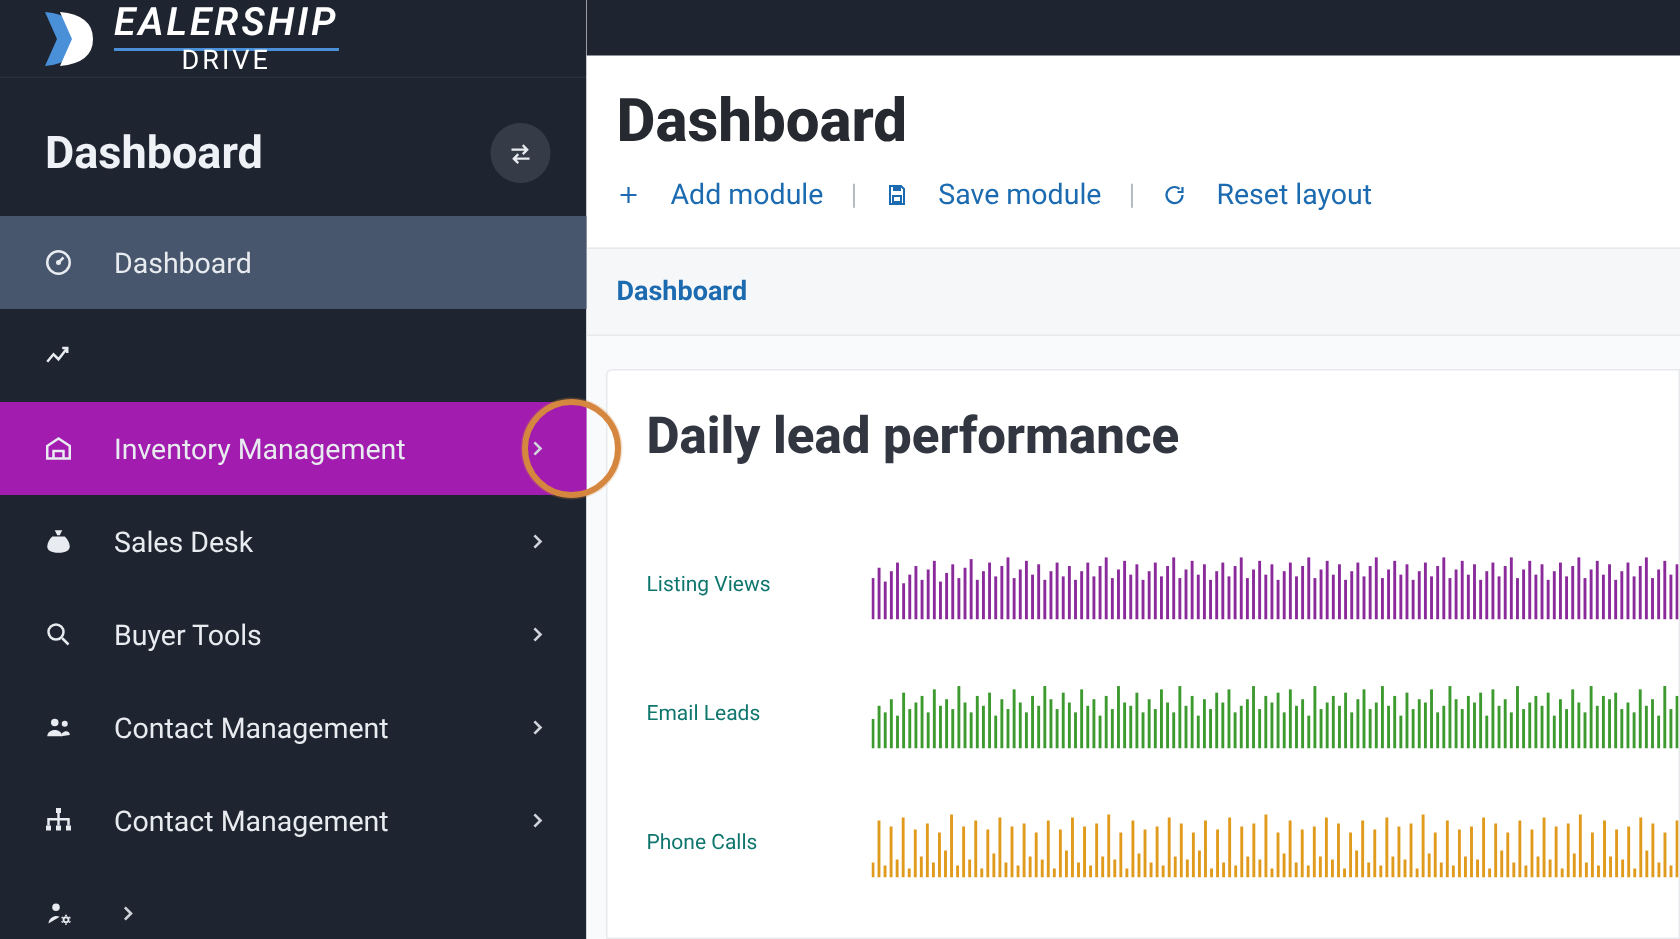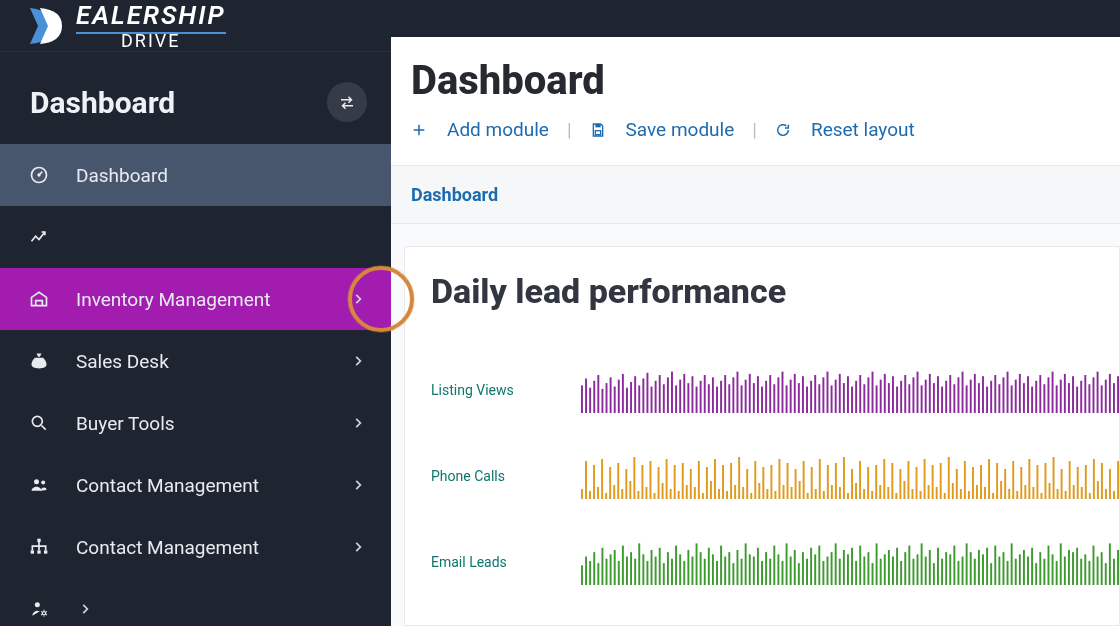--- a/index.html
+++ b/index.html
@@ -507,20 +507,157 @@
             <rect x="519.6641221374047" y="13.800000000000004" width="2" height="32.199999999999996" fill="#8a2a9b"></rect>
             <rect x="523.9236641221374" y="8.050000000000004" width="2" height="37.949999999999996" fill="#8a2a9b"></rect>
             <rect x="528.1832061068702" y="17.25" width="2" height="28.75" fill="#8a2a9b"></rect>
             <rect x="532.4427480916031" y="10.350000000000001" width="2" height="35.65" fill="#8a2a9b"></rect>
             <rect x="536.7022900763359" y="4.600000000000001" width="2" height="41.4" fill="#8a2a9b"></rect>
             <rect x="540.9618320610688" y="18.400000000000002" width="2" height="27.599999999999998" fill="#8a2a9b"></rect>
             <rect x="545.2213740458016" y="12.649999999999999" width="2" height="33.35" fill="#8a2a9b"></rect>
             <rect x="549.4809160305343" y="6.899999999999999" width="2" height="39.1" fill="#8a2a9b"></rect>
             <rect x="553.7404580152672" y="16.099999999999998" width="2" height="29.900000000000002" fill="#8a2a9b"></rect>
             <rect x="558" y="9.199999999999996" width="2" height="36.800000000000004" fill="#8a2a9b"></rect>
+          </svg>
+      </div>
+      <div class="spark-row">
+        <div class="spark-label">Email Leads</div>
+        <svg class="spark" viewBox="0 0 560 46" preserveAspectRatio="none">
+            <rect x="0" y="26.28571428571429" width="2" height="19.71428571428571" fill="#3d9a2f"></rect>
+            <rect x="4.259541984732825" y="17.523809523809522" width="2" height="28.476190476190478" fill="#3d9a2f"></rect>
+            <rect x="8.51908396946565" y="21.904761904761905" width="2" height="24.095238095238095" fill="#3d9a2f"></rect>
+            <rect x="12.778625954198475" y="13.142857142857139" width="2" height="32.85714285714286" fill="#3d9a2f"></rect>
+            <rect x="17.0381679389313" y="24.095238095238095" width="2" height="21.904761904761905" fill="#3d9a2f"></rect>
+            <rect x="21.297709923664122" y="8.76190476190476" width="2" height="37.23809523809524" fill="#3d9a2f"></rect>
+            <rect x="25.55725190839695" y="19.714285714285715" width="2" height="26.285714285714285" fill="#3d9a2f"></rect>
+            <rect x="29.816793893129773" y="15.333333333333336" width="2" height="30.666666666666664" fill="#3d9a2f"></rect>
+            <rect x="34.0763358778626" y="10.952380952380956" width="2" height="35.047619047619044" fill="#3d9a2f"></rect>
+            <rect x="38.335877862595424" y="21.904761904761905" width="2" height="24.095238095238095" fill="#3d9a2f"></rect>
+            <rect x="42.595419847328245" y="6.5714285714285765" width="2" height="39.42857142857142" fill="#3d9a2f"></rect>
+            <rect x="46.85496183206107" y="17.523809523809522" width="2" height="28.476190476190478" fill="#3d9a2f"></rect>
+            <rect x="51.1145038167939" y="13.142857142857139" width="2" height="32.85714285714286" fill="#3d9a2f"></rect>
+            <rect x="55.37404580152672" y="19.714285714285715" width="2" height="26.285714285714285" fill="#3d9a2f"></rect>
+            <rect x="59.63358778625955" y="4.38095238095238" width="2" height="41.61904761904762" fill="#3d9a2f"></rect>
+            <rect x="63.89312977099237" y="15.333333333333336" width="2" height="30.666666666666664" fill="#3d9a2f"></rect>
+            <rect x="68.1526717557252" y="21.904761904761905" width="2" height="24.095238095238095" fill="#3d9a2f"></rect>
+            <rect x="72.41221374045801" y="10.952380952380956" width="2" height="35.047619047619044" fill="#3d9a2f"></rect>
+            <rect x="76.67175572519085" y="17.523809523809522" width="2" height="28.476190476190478" fill="#3d9a2f"></rect>
+            <rect x="80.93129770992367" y="8.76190476190476" width="2" height="37.23809523809524" fill="#3d9a2f"></rect>
+            <rect x="85.19083969465649" y="24.095238095238095" width="2" height="21.904761904761905" fill="#3d9a2f"></rect>
+            <rect x="89.45038167938932" y="13.142857142857139" width="2" height="32.85714285714286" fill="#3d9a2f"></rect>
+            <rect x="93.70992366412214" y="19.714285714285715" width="2" height="26.285714285714285" fill="#3d9a2f"></rect>
+            <rect x="97.96946564885496" y="6.5714285714285765" width="2" height="39.42857142857142" fill="#3d9a2f"></rect>
+            <rect x="102.2290076335878" y="15.333333333333336" width="2" height="30.666666666666664" fill="#3d9a2f"></rect>
+            <rect x="106.48854961832062" y="21.904761904761905" width="2" height="24.095238095238095" fill="#3d9a2f"></rect>
+            <rect x="110.74809160305344" y="10.952380952380956" width="2" height="35.047619047619044" fill="#3d9a2f"></rect>
+            <rect x="115.00763358778626" y="17.523809523809522" width="2" height="28.476190476190478" fill="#3d9a2f"></rect>
+            <rect x="119.2671755725191" y="4.38095238095238" width="2" height="41.61904761904762" fill="#3d9a2f"></rect>
+            <rect x="123.52671755725191" y="13.142857142857139" width="2" height="32.85714285714286" fill="#3d9a2f"></rect>
+            <rect x="127.78625954198473" y="19.714285714285715" width="2" height="26.285714285714285" fill="#3d9a2f"></rect>
+            <rect x="132.04580152671755" y="8.76190476190476" width="2" height="37.23809523809524" fill="#3d9a2f"></rect>
+            <rect x="136.3053435114504" y="15.333333333333336" width="2" height="30.666666666666664" fill="#3d9a2f"></rect>
+            <rect x="140.56488549618322" y="21.904761904761905" width="2" height="24.095238095238095" fill="#3d9a2f"></rect>
+            <rect x="144.82442748091603" y="6.5714285714285765" width="2" height="39.42857142857142" fill="#3d9a2f"></rect>
+            <rect x="149.08396946564886" y="17.523809523809522" width="2" height="28.476190476190478" fill="#3d9a2f"></rect>
+            <rect x="153.3435114503817" y="13.142857142857139" width="2" height="32.85714285714286" fill="#3d9a2f"></rect>
+            <rect x="157.6030534351145" y="24.095238095238095" width="2" height="21.904761904761905" fill="#3d9a2f"></rect>
+            <rect x="161.86259541984734" y="10.952380952380956" width="2" height="35.047619047619044" fill="#3d9a2f"></rect>
+            <rect x="166.12213740458017" y="19.714285714285715" width="2" height="26.285714285714285" fill="#3d9a2f"></rect>
+            <rect x="170.38167938931298" y="4.38095238095238" width="2" height="41.61904761904762" fill="#3d9a2f"></rect>
+            <rect x="174.6412213740458" y="15.333333333333336" width="2" height="30.666666666666664" fill="#3d9a2f"></rect>
+            <rect x="178.90076335877865" y="17.523809523809522" width="2" height="28.476190476190478" fill="#3d9a2f"></rect>
+            <rect x="183.16030534351145" y="8.76190476190476" width="2" height="37.23809523809524" fill="#3d9a2f"></rect>
+            <rect x="187.4198473282443" y="21.904761904761905" width="2" height="24.095238095238095" fill="#3d9a2f"></rect>
+            <rect x="191.67938931297712" y="13.142857142857139" width="2" height="32.85714285714286" fill="#3d9a2f"></rect>
+            <rect x="195.93893129770993" y="19.714285714285715" width="2" height="26.285714285714285" fill="#3d9a2f"></rect>
+            <rect x="200.19847328244276" y="6.5714285714285765" width="2" height="39.42857142857142" fill="#3d9a2f"></rect>
+            <rect x="204.4580152671756" y="15.333333333333336" width="2" height="30.666666666666664" fill="#3d9a2f"></rect>
+            <rect x="208.7175572519084" y="21.904761904761905" width="2" height="24.095238095238095" fill="#3d9a2f"></rect>
+            <rect x="212.97709923664124" y="4.38095238095238" width="2" height="41.61904761904762" fill="#3d9a2f"></rect>
+            <rect x="217.23664122137404" y="17.523809523809522" width="2" height="28.476190476190478" fill="#3d9a2f"></rect>
+            <rect x="221.49618320610688" y="10.952380952380956" width="2" height="35.047619047619044" fill="#3d9a2f"></rect>
+            <rect x="225.7557251908397" y="24.095238095238095" width="2" height="21.904761904761905" fill="#3d9a2f"></rect>
+            <rect x="230.01526717557252" y="13.142857142857139" width="2" height="32.85714285714286" fill="#3d9a2f"></rect>
+            <rect x="234.27480916030535" y="19.714285714285715" width="2" height="26.285714285714285" fill="#3d9a2f"></rect>
+            <rect x="238.5343511450382" y="8.76190476190476" width="2" height="37.23809523809524" fill="#3d9a2f"></rect>
+            <rect x="242.793893129771" y="15.333333333333336" width="2" height="30.666666666666664" fill="#3d9a2f"></rect>
+            <rect x="247.05343511450383" y="6.5714285714285765" width="2" height="39.42857142857142" fill="#3d9a2f"></rect>
+            <rect x="251.31297709923666" y="21.904761904761905" width="2" height="24.095238095238095" fill="#3d9a2f"></rect>
+            <rect x="255.57251908396947" y="17.523809523809522" width="2" height="28.476190476190478" fill="#3d9a2f"></rect>
+            <rect x="259.83206106870233" y="13.142857142857139" width="2" height="32.85714285714286" fill="#3d9a2f"></rect>
+            <rect x="264.0916030534351" y="4.38095238095238" width="2" height="41.61904761904762" fill="#3d9a2f"></rect>
+            <rect x="268.35114503816794" y="19.714285714285715" width="2" height="26.285714285714285" fill="#3d9a2f"></rect>
+            <rect x="272.6106870229008" y="10.952380952380956" width="2" height="35.047619047619044" fill="#3d9a2f"></rect>
+            <rect x="276.8702290076336" y="15.333333333333336" width="2" height="30.666666666666664" fill="#3d9a2f"></rect>
+            <rect x="281.12977099236645" y="8.76190476190476" width="2" height="37.23809523809524" fill="#3d9a2f"></rect>
+            <rect x="285.3893129770992" y="21.904761904761905" width="2" height="24.095238095238095" fill="#3d9a2f"></rect>
+            <rect x="289.64885496183206" y="6.5714285714285765" width="2" height="39.42857142857142" fill="#3d9a2f"></rect>
+            <rect x="293.9083969465649" y="17.523809523809522" width="2" height="28.476190476190478" fill="#3d9a2f"></rect>
+            <rect x="298.1679389312977" y="13.142857142857139" width="2" height="32.85714285714286" fill="#3d9a2f"></rect>
+            <rect x="302.42748091603056" y="24.095238095238095" width="2" height="21.904761904761905" fill="#3d9a2f"></rect>
+            <rect x="306.6870229007634" y="4.38095238095238" width="2" height="41.61904761904762" fill="#3d9a2f"></rect>
+            <rect x="310.9465648854962" y="19.714285714285715" width="2" height="26.285714285714285" fill="#3d9a2f"></rect>
+            <rect x="315.206106870229" y="15.333333333333336" width="2" height="30.666666666666664" fill="#3d9a2f"></rect>
+            <rect x="319.46564885496184" y="10.952380952380956" width="2" height="35.047619047619044" fill="#3d9a2f"></rect>
+            <rect x="323.7251908396947" y="17.523809523809522" width="2" height="28.476190476190478" fill="#3d9a2f"></rect>
+            <rect x="327.9847328244275" y="8.76190476190476" width="2" height="37.23809523809524" fill="#3d9a2f"></rect>
+            <rect x="332.24427480916034" y="21.904761904761905" width="2" height="24.095238095238095" fill="#3d9a2f"></rect>
+            <rect x="336.5038167938931" y="13.142857142857139" width="2" height="32.85714285714286" fill="#3d9a2f"></rect>
+            <rect x="340.76335877862596" y="6.5714285714285765" width="2" height="39.42857142857142" fill="#3d9a2f"></rect>
+            <rect x="345.0229007633588" y="19.714285714285715" width="2" height="26.285714285714285" fill="#3d9a2f"></rect>
+            <rect x="349.2824427480916" y="15.333333333333336" width="2" height="30.666666666666664" fill="#3d9a2f"></rect>
+            <rect x="353.54198473282446" y="4.38095238095238" width="2" height="41.61904761904762" fill="#3d9a2f"></rect>
+            <rect x="357.8015267175573" y="17.523809523809522" width="2" height="28.476190476190478" fill="#3d9a2f"></rect>
+            <rect x="362.0610687022901" y="10.952380952380956" width="2" height="35.047619047619044" fill="#3d9a2f"></rect>
+            <rect x="366.3206106870229" y="24.095238095238095" width="2" height="21.904761904761905" fill="#3d9a2f"></rect>
+            <rect x="370.58015267175574" y="8.76190476190476" width="2" height="37.23809523809524" fill="#3d9a2f"></rect>
+            <rect x="374.8396946564886" y="19.714285714285715" width="2" height="26.285714285714285" fill="#3d9a2f"></rect>
+            <rect x="379.0992366412214" y="13.142857142857139" width="2" height="32.85714285714286" fill="#3d9a2f"></rect>
+            <rect x="383.35877862595424" y="15.333333333333336" width="2" height="30.666666666666664" fill="#3d9a2f"></rect>
+            <rect x="387.618320610687" y="6.5714285714285765" width="2" height="39.42857142857142" fill="#3d9a2f"></rect>
+            <rect x="391.87786259541986" y="21.904761904761905" width="2" height="24.095238095238095" fill="#3d9a2f"></rect>
+            <rect x="396.1374045801527" y="17.523809523809522" width="2" height="28.476190476190478" fill="#3d9a2f"></rect>
+            <rect x="400.3969465648855" y="4.38095238095238" width="2" height="41.61904761904762" fill="#3d9a2f"></rect>
+            <rect x="404.65648854961836" y="13.142857142857139" width="2" height="32.85714285714286" fill="#3d9a2f"></rect>
+            <rect x="408.9160305343512" y="19.714285714285715" width="2" height="26.285714285714285" fill="#3d9a2f"></rect>
+            <rect x="413.17557251908397" y="10.952380952380956" width="2" height="35.047619047619044" fill="#3d9a2f"></rect>
+            <rect x="417.4351145038168" y="15.333333333333336" width="2" height="30.666666666666664" fill="#3d9a2f"></rect>
+            <rect x="421.69465648854964" y="8.76190476190476" width="2" height="37.23809523809524" fill="#3d9a2f"></rect>
+            <rect x="425.9541984732825" y="24.095238095238095" width="2" height="21.904761904761905" fill="#3d9a2f"></rect>
+            <rect x="430.2137404580153" y="6.5714285714285765" width="2" height="39.42857142857142" fill="#3d9a2f"></rect>
+            <rect x="434.4732824427481" y="17.523809523809522" width="2" height="28.476190476190478" fill="#3d9a2f"></rect>
+            <rect x="438.7328244274809" y="13.142857142857139" width="2" height="32.85714285714286" fill="#3d9a2f"></rect>
+            <rect x="442.99236641221376" y="21.904761904761905" width="2" height="24.095238095238095" fill="#3d9a2f"></rect>
+            <rect x="447.2519083969466" y="4.38095238095238" width="2" height="41.61904761904762" fill="#3d9a2f"></rect>
+            <rect x="451.5114503816794" y="19.714285714285715" width="2" height="26.285714285714285" fill="#3d9a2f"></rect>
+            <rect x="455.77099236641226" y="15.333333333333336" width="2" height="30.666666666666664" fill="#3d9a2f"></rect>
+            <rect x="460.03053435114504" y="10.952380952380956" width="2" height="35.047619047619044" fill="#3d9a2f"></rect>
+            <rect x="464.29007633587787" y="17.523809523809522" width="2" height="28.476190476190478" fill="#3d9a2f"></rect>
+            <rect x="468.5496183206107" y="8.76190476190476" width="2" height="37.23809523809524" fill="#3d9a2f"></rect>
+            <rect x="472.80916030534354" y="24.095238095238095" width="2" height="21.904761904761905" fill="#3d9a2f"></rect>
+            <rect x="477.0687022900764" y="13.142857142857139" width="2" height="32.85714285714286" fill="#3d9a2f"></rect>
+            <rect x="481.3282442748092" y="19.714285714285715" width="2" height="26.285714285714285" fill="#3d9a2f"></rect>
+            <rect x="485.587786259542" y="6.5714285714285765" width="2" height="39.42857142857142" fill="#3d9a2f"></rect>
+            <rect x="489.8473282442748" y="15.333333333333336" width="2" height="30.666666666666664" fill="#3d9a2f"></rect>
+            <rect x="494.10687022900765" y="21.904761904761905" width="2" height="24.095238095238095" fill="#3d9a2f"></rect>
+            <rect x="498.3664122137405" y="4.38095238095238" width="2" height="41.61904761904762" fill="#3d9a2f"></rect>
+            <rect x="502.6259541984733" y="17.523809523809522" width="2" height="28.476190476190478" fill="#3d9a2f"></rect>
+            <rect x="506.88549618320616" y="10.952380952380956" width="2" height="35.047619047619044" fill="#3d9a2f"></rect>
+            <rect x="511.14503816793894" y="13.142857142857139" width="2" height="32.85714285714286" fill="#3d9a2f"></rect>
+            <rect x="515.4045801526718" y="8.76190476190476" width="2" height="37.23809523809524" fill="#3d9a2f"></rect>
+            <rect x="519.6641221374047" y="19.714285714285715" width="2" height="26.285714285714285" fill="#3d9a2f"></rect>
+            <rect x="523.9236641221374" y="15.333333333333336" width="2" height="30.666666666666664" fill="#3d9a2f"></rect>
+            <rect x="528.1832061068702" y="21.904761904761905" width="2" height="24.095238095238095" fill="#3d9a2f"></rect>
+            <rect x="532.4427480916031" y="6.5714285714285765" width="2" height="39.42857142857142" fill="#3d9a2f"></rect>
+            <rect x="536.7022900763359" y="17.523809523809522" width="2" height="28.476190476190478" fill="#3d9a2f"></rect>
+            <rect x="540.9618320610688" y="13.142857142857139" width="2" height="32.85714285714286" fill="#3d9a2f"></rect>
+            <rect x="545.2213740458016" y="24.095238095238095" width="2" height="21.904761904761905" fill="#3d9a2f"></rect>
+            <rect x="549.4809160305343" y="4.38095238095238" width="2" height="41.61904761904762" fill="#3d9a2f"></rect>
+            <rect x="553.7404580152672" y="19.714285714285715" width="2" height="26.285714285714285" fill="#3d9a2f"></rect>
+            <rect x="558" y="10.952380952380956" width="2" height="35.047619047619044" fill="#3d9a2f"></rect>
           </svg>
       </div>
       <div class="spark-row">
         <div class="spark-label">Phone Calls</div>
         <svg class="spark" viewBox="0 0 560 46" preserveAspectRatio="none">
             <rect x="0" y="36" width="2" height="10" fill="#e09a1c"></rect>
             <rect x="4.195488721804511" y="8" width="2" height="38" fill="#e09a1c"></rect>
             <rect x="8.390977443609023" y="38" width="2" height="8" fill="#e09a1c"></rect>
             <rect x="12.586466165413533" y="12" width="2" height="34" fill="#e09a1c"></rect>
             <rect x="16.781954887218046" y="34" width="2" height="12" fill="#e09a1c"></rect>
@@ -648,152 +785,15 @@
             <rect x="528.6315789473684" y="40" width="2" height="6" fill="#e09a1c"></rect>
             <rect x="532.827067669173" y="6" width="2" height="40" fill="#e09a1c"></rect>
             <rect x="537.0225563909775" y="28" width="2" height="18" fill="#e09a1c"></rect>
             <rect x="541.218045112782" y="10" width="2" height="36" fill="#e09a1c"></rect>
             <rect x="545.4135338345865" y="36" width="2" height="10" fill="#e09a1c"></rect>
             <rect x="549.609022556391" y="16" width="2" height="30" fill="#e09a1c"></rect>
             <rect x="553.8045112781955" y="38" width="2" height="8" fill="#e09a1c"></rect>
             <rect x="558" y="8" width="2" height="38" fill="#e09a1c"></rect>
           </svg>
       </div>
-      <div class="spark-row">
-        <div class="spark-label">Email Leads</div>
-        <svg class="spark" viewBox="0 0 560 46" preserveAspectRatio="none">
-            <rect x="0" y="26.28571428571429" width="2" height="19.71428571428571" fill="#3d9a2f"></rect>
-            <rect x="4.259541984732825" y="17.523809523809522" width="2" height="28.476190476190478" fill="#3d9a2f"></rect>
-            <rect x="8.51908396946565" y="21.904761904761905" width="2" height="24.095238095238095" fill="#3d9a2f"></rect>
-            <rect x="12.778625954198475" y="13.142857142857139" width="2" height="32.85714285714286" fill="#3d9a2f"></rect>
-            <rect x="17.0381679389313" y="24.095238095238095" width="2" height="21.904761904761905" fill="#3d9a2f"></rect>
-            <rect x="21.297709923664122" y="8.76190476190476" width="2" height="37.23809523809524" fill="#3d9a2f"></rect>
-            <rect x="25.55725190839695" y="19.714285714285715" width="2" height="26.285714285714285" fill="#3d9a2f"></rect>
-            <rect x="29.816793893129773" y="15.333333333333336" width="2" height="30.666666666666664" fill="#3d9a2f"></rect>
-            <rect x="34.0763358778626" y="10.952380952380956" width="2" height="35.047619047619044" fill="#3d9a2f"></rect>
-            <rect x="38.335877862595424" y="21.904761904761905" width="2" height="24.095238095238095" fill="#3d9a2f"></rect>
-            <rect x="42.595419847328245" y="6.5714285714285765" width="2" height="39.42857142857142" fill="#3d9a2f"></rect>
-            <rect x="46.85496183206107" y="17.523809523809522" width="2" height="28.476190476190478" fill="#3d9a2f"></rect>
-            <rect x="51.1145038167939" y="13.142857142857139" width="2" height="32.85714285714286" fill="#3d9a2f"></rect>
-            <rect x="55.37404580152672" y="19.714285714285715" width="2" height="26.285714285714285" fill="#3d9a2f"></rect>
-            <rect x="59.63358778625955" y="4.38095238095238" width="2" height="41.61904761904762" fill="#3d9a2f"></rect>
-            <rect x="63.89312977099237" y="15.333333333333336" width="2" height="30.666666666666664" fill="#3d9a2f"></rect>
-            <rect x="68.1526717557252" y="21.904761904761905" width="2" height="24.095238095238095" fill="#3d9a2f"></rect>
-            <rect x="72.41221374045801" y="10.952380952380956" width="2" height="35.047619047619044" fill="#3d9a2f"></rect>
-            <rect x="76.67175572519085" y="17.523809523809522" width="2" height="28.476190476190478" fill="#3d9a2f"></rect>
-            <rect x="80.93129770992367" y="8.76190476190476" width="2" height="37.23809523809524" fill="#3d9a2f"></rect>
-            <rect x="85.19083969465649" y="24.095238095238095" width="2" height="21.904761904761905" fill="#3d9a2f"></rect>
-            <rect x="89.45038167938932" y="13.142857142857139" width="2" height="32.85714285714286" fill="#3d9a2f"></rect>
-            <rect x="93.70992366412214" y="19.714285714285715" width="2" height="26.285714285714285" fill="#3d9a2f"></rect>
-            <rect x="97.96946564885496" y="6.5714285714285765" width="2" height="39.42857142857142" fill="#3d9a2f"></rect>
-            <rect x="102.2290076335878" y="15.333333333333336" width="2" height="30.666666666666664" fill="#3d9a2f"></rect>
-            <rect x="106.48854961832062" y="21.904761904761905" width="2" height="24.095238095238095" fill="#3d9a2f"></rect>
-            <rect x="110.74809160305344" y="10.952380952380956" width="2" height="35.047619047619044" fill="#3d9a2f"></rect>
-            <rect x="115.00763358778626" y="17.523809523809522" width="2" height="28.476190476190478" fill="#3d9a2f"></rect>
-            <rect x="119.2671755725191" y="4.38095238095238" width="2" height="41.61904761904762" fill="#3d9a2f"></rect>
-            <rect x="123.52671755725191" y="13.142857142857139" width="2" height="32.85714285714286" fill="#3d9a2f"></rect>
-            <rect x="127.78625954198473" y="19.714285714285715" width="2" height="26.285714285714285" fill="#3d9a2f"></rect>
-            <rect x="132.04580152671755" y="8.76190476190476" width="2" height="37.23809523809524" fill="#3d9a2f"></rect>
-            <rect x="136.3053435114504" y="15.333333333333336" width="2" height="30.666666666666664" fill="#3d9a2f"></rect>
-            <rect x="140.56488549618322" y="21.904761904761905" width="2" height="24.095238095238095" fill="#3d9a2f"></rect>
-            <rect x="144.82442748091603" y="6.5714285714285765" width="2" height="39.42857142857142" fill="#3d9a2f"></rect>
-            <rect x="149.08396946564886" y="17.523809523809522" width="2" height="28.476190476190478" fill="#3d9a2f"></rect>
-            <rect x="153.3435114503817" y="13.142857142857139" width="2" height="32.85714285714286" fill="#3d9a2f"></rect>
-            <rect x="157.6030534351145" y="24.095238095238095" width="2" height="21.904761904761905" fill="#3d9a2f"></rect>
-            <rect x="161.86259541984734" y="10.952380952380956" width="2" height="35.047619047619044" fill="#3d9a2f"></rect>
-            <rect x="166.12213740458017" y="19.714285714285715" width="2" height="26.285714285714285" fill="#3d9a2f"></rect>
-            <rect x="170.38167938931298" y="4.38095238095238" width="2" height="41.61904761904762" fill="#3d9a2f"></rect>
-            <rect x="174.6412213740458" y="15.333333333333336" width="2" height="30.666666666666664" fill="#3d9a2f"></rect>
-            <rect x="178.90076335877865" y="17.523809523809522" width="2" height="28.476190476190478" fill="#3d9a2f"></rect>
-            <rect x="183.16030534351145" y="8.76190476190476" width="2" height="37.23809523809524" fill="#3d9a2f"></rect>
-            <rect x="187.4198473282443" y="21.904761904761905" width="2" height="24.095238095238095" fill="#3d9a2f"></rect>
-            <rect x="191.67938931297712" y="13.142857142857139" width="2" height="32.85714285714286" fill="#3d9a2f"></rect>
-            <rect x="195.93893129770993" y="19.714285714285715" width="2" height="26.285714285714285" fill="#3d9a2f"></rect>
-            <rect x="200.19847328244276" y="6.5714285714285765" width="2" height="39.42857142857142" fill="#3d9a2f"></rect>
-            <rect x="204.4580152671756" y="15.333333333333336" width="2" height="30.666666666666664" fill="#3d9a2f"></rect>
-            <rect x="208.7175572519084" y="21.904761904761905" width="2" height="24.095238095238095" fill="#3d9a2f"></rect>
-            <rect x="212.97709923664124" y="4.38095238095238" width="2" height="41.61904761904762" fill="#3d9a2f"></rect>
-            <rect x="217.23664122137404" y="17.523809523809522" width="2" height="28.476190476190478" fill="#3d9a2f"></rect>
-            <rect x="221.49618320610688" y="10.952380952380956" width="2" height="35.047619047619044" fill="#3d9a2f"></rect>
-            <rect x="225.7557251908397" y="24.095238095238095" width="2" height="21.904761904761905" fill="#3d9a2f"></rect>
-            <rect x="230.01526717557252" y="13.142857142857139" width="2" height="32.85714285714286" fill="#3d9a2f"></rect>
-            <rect x="234.27480916030535" y="19.714285714285715" width="2" height="26.285714285714285" fill="#3d9a2f"></rect>
-            <rect x="238.5343511450382" y="8.76190476190476" width="2" height="37.23809523809524" fill="#3d9a2f"></rect>
-            <rect x="242.793893129771" y="15.333333333333336" width="2" height="30.666666666666664" fill="#3d9a2f"></rect>
-            <rect x="247.05343511450383" y="6.5714285714285765" width="2" height="39.42857142857142" fill="#3d9a2f"></rect>
-            <rect x="251.31297709923666" y="21.904761904761905" width="2" height="24.095238095238095" fill="#3d9a2f"></rect>
-            <rect x="255.57251908396947" y="17.523809523809522" width="2" height="28.476190476190478" fill="#3d9a2f"></rect>
-            <rect x="259.83206106870233" y="13.142857142857139" width="2" height="32.85714285714286" fill="#3d9a2f"></rect>
-            <rect x="264.0916030534351" y="4.38095238095238" width="2" height="41.61904761904762" fill="#3d9a2f"></rect>
-            <rect x="268.35114503816794" y="19.714285714285715" width="2" height="26.285714285714285" fill="#3d9a2f"></rect>
-            <rect x="272.6106870229008" y="10.952380952380956" width="2" height="35.047619047619044" fill="#3d9a2f"></rect>
-            <rect x="276.8702290076336" y="15.333333333333336" width="2" height="30.666666666666664" fill="#3d9a2f"></rect>
-            <rect x="281.12977099236645" y="8.76190476190476" width="2" height="37.23809523809524" fill="#3d9a2f"></rect>
-            <rect x="285.3893129770992" y="21.904761904761905" width="2" height="24.095238095238095" fill="#3d9a2f"></rect>
-            <rect x="289.64885496183206" y="6.5714285714285765" width="2" height="39.42857142857142" fill="#3d9a2f"></rect>
-            <rect x="293.9083969465649" y="17.523809523809522" width="2" height="28.476190476190478" fill="#3d9a2f"></rect>
-            <rect x="298.1679389312977" y="13.142857142857139" width="2" height="32.85714285714286" fill="#3d9a2f"></rect>
-            <rect x="302.42748091603056" y="24.095238095238095" width="2" height="21.904761904761905" fill="#3d9a2f"></rect>
-            <rect x="306.6870229007634" y="4.38095238095238" width="2" height="41.61904761904762" fill="#3d9a2f"></rect>
-            <rect x="310.9465648854962" y="19.714285714285715" width="2" height="26.285714285714285" fill="#3d9a2f"></rect>
-            <rect x="315.206106870229" y="15.333333333333336" width="2" height="30.666666666666664" fill="#3d9a2f"></rect>
-            <rect x="319.46564885496184" y="10.952380952380956" width="2" height="35.047619047619044" fill="#3d9a2f"></rect>
-            <rect x="323.7251908396947" y="17.523809523809522" width="2" height="28.476190476190478" fill="#3d9a2f"></rect>
-            <rect x="327.9847328244275" y="8.76190476190476" width="2" height="37.23809523809524" fill="#3d9a2f"></rect>
-            <rect x="332.24427480916034" y="21.904761904761905" width="2" height="24.095238095238095" fill="#3d9a2f"></rect>
-            <rect x="336.5038167938931" y="13.142857142857139" width="2" height="32.85714285714286" fill="#3d9a2f"></rect>
-            <rect x="340.76335877862596" y="6.5714285714285765" width="2" height="39.42857142857142" fill="#3d9a2f"></rect>
-            <rect x="345.0229007633588" y="19.714285714285715" width="2" height="26.285714285714285" fill="#3d9a2f"></rect>
-            <rect x="349.2824427480916" y="15.333333333333336" width="2" height="30.666666666666664" fill="#3d9a2f"></rect>
-            <rect x="353.54198473282446" y="4.38095238095238" width="2" height="41.61904761904762" fill="#3d9a2f"></rect>
-            <rect x="357.8015267175573" y="17.523809523809522" width="2" height="28.476190476190478" fill="#3d9a2f"></rect>
-            <rect x="362.0610687022901" y="10.952380952380956" width="2" height="35.047619047619044" fill="#3d9a2f"></rect>
-            <rect x="366.3206106870229" y="24.095238095238095" width="2" height="21.904761904761905" fill="#3d9a2f"></rect>
-            <rect x="370.58015267175574" y="8.76190476190476" width="2" height="37.23809523809524" fill="#3d9a2f"></rect>
-            <rect x="374.8396946564886" y="19.714285714285715" width="2" height="26.285714285714285" fill="#3d9a2f"></rect>
-            <rect x="379.0992366412214" y="13.142857142857139" width="2" height="32.85714285714286" fill="#3d9a2f"></rect>
-            <rect x="383.35877862595424" y="15.333333333333336" width="2" height="30.666666666666664" fill="#3d9a2f"></rect>
-            <rect x="387.618320610687" y="6.5714285714285765" width="2" height="39.42857142857142" fill="#3d9a2f"></rect>
-            <rect x="391.87786259541986" y="21.904761904761905" width="2" height="24.095238095238095" fill="#3d9a2f"></rect>
-            <rect x="396.1374045801527" y="17.523809523809522" width="2" height="28.476190476190478" fill="#3d9a2f"></rect>
-            <rect x="400.3969465648855" y="4.38095238095238" width="2" height="41.61904761904762" fill="#3d9a2f"></rect>
-            <rect x="404.65648854961836" y="13.142857142857139" width="2" height="32.85714285714286" fill="#3d9a2f"></rect>
-            <rect x="408.9160305343512" y="19.714285714285715" width="2" height="26.285714285714285" fill="#3d9a2f"></rect>
-            <rect x="413.17557251908397" y="10.952380952380956" width="2" height="35.047619047619044" fill="#3d9a2f"></rect>
-            <rect x="417.4351145038168" y="15.333333333333336" width="2" height="30.666666666666664" fill="#3d9a2f"></rect>
-            <rect x="421.69465648854964" y="8.76190476190476" width="2" height="37.23809523809524" fill="#3d9a2f"></rect>
-            <rect x="425.9541984732825" y="24.095238095238095" width="2" height="21.904761904761905" fill="#3d9a2f"></rect>
-            <rect x="430.2137404580153" y="6.5714285714285765" width="2" height="39.42857142857142" fill="#3d9a2f"></rect>
-            <rect x="434.4732824427481" y="17.523809523809522" width="2" height="28.476190476190478" fill="#3d9a2f"></rect>
-            <rect x="438.7328244274809" y="13.142857142857139" width="2" height="32.85714285714286" fill="#3d9a2f"></rect>
-            <rect x="442.99236641221376" y="21.904761904761905" width="2" height="24.095238095238095" fill="#3d9a2f"></rect>
-            <rect x="447.2519083969466" y="4.38095238095238" width="2" height="41.61904761904762" fill="#3d9a2f"></rect>
-            <rect x="451.5114503816794" y="19.714285714285715" width="2" height="26.285714285714285" fill="#3d9a2f"></rect>
-            <rect x="455.77099236641226" y="15.333333333333336" width="2" height="30.666666666666664" fill="#3d9a2f"></rect>
-            <rect x="460.03053435114504" y="10.952380952380956" width="2" height="35.047619047619044" fill="#3d9a2f"></rect>
-            <rect x="464.29007633587787" y="17.523809523809522" width="2" height="28.476190476190478" fill="#3d9a2f"></rect>
-            <rect x="468.5496183206107" y="8.76190476190476" width="2" height="37.23809523809524" fill="#3d9a2f"></rect>
-            <rect x="472.80916030534354" y="24.095238095238095" width="2" height="21.904761904761905" fill="#3d9a2f"></rect>
-            <rect x="477.0687022900764" y="13.142857142857139" width="2" height="32.85714285714286" fill="#3d9a2f"></rect>
-            <rect x="481.3282442748092" y="19.714285714285715" width="2" height="26.285714285714285" fill="#3d9a2f"></rect>
-            <rect x="485.587786259542" y="6.5714285714285765" width="2" height="39.42857142857142" fill="#3d9a2f"></rect>
-            <rect x="489.8473282442748" y="15.333333333333336" width="2" height="30.666666666666664" fill="#3d9a2f"></rect>
-            <rect x="494.10687022900765" y="21.904761904761905" width="2" height="24.095238095238095" fill="#3d9a2f"></rect>
-            <rect x="498.3664122137405" y="4.38095238095238" width="2" height="41.61904761904762" fill="#3d9a2f"></rect>
-            <rect x="502.6259541984733" y="17.523809523809522" width="2" height="28.476190476190478" fill="#3d9a2f"></rect>
-            <rect x="506.88549618320616" y="10.952380952380956" width="2" height="35.047619047619044" fill="#3d9a2f"></rect>
-            <rect x="511.14503816793894" y="13.142857142857139" width="2" height="32.85714285714286" fill="#3d9a2f"></rect>
-            <rect x="515.4045801526718" y="8.76190476190476" width="2" height="37.23809523809524" fill="#3d9a2f"></rect>
-            <rect x="519.6641221374047" y="19.714285714285715" width="2" height="26.285714285714285" fill="#3d9a2f"></rect>
-            <rect x="523.9236641221374" y="15.333333333333336" width="2" height="30.666666666666664" fill="#3d9a2f"></rect>
-            <rect x="528.1832061068702" y="21.904761904761905" width="2" height="24.095238095238095" fill="#3d9a2f"></rect>
-            <rect x="532.4427480916031" y="6.5714285714285765" width="2" height="39.42857142857142" fill="#3d9a2f"></rect>
-            <rect x="536.7022900763359" y="17.523809523809522" width="2" height="28.476190476190478" fill="#3d9a2f"></rect>
-            <rect x="540.9618320610688" y="13.142857142857139" width="2" height="32.85714285714286" fill="#3d9a2f"></rect>
-            <rect x="545.2213740458016" y="24.095238095238095" width="2" height="21.904761904761905" fill="#3d9a2f"></rect>
-            <rect x="549.4809160305343" y="4.38095238095238" width="2" height="41.61904761904762" fill="#3d9a2f"></rect>
-            <rect x="553.7404580152672" y="19.714285714285715" width="2" height="26.285714285714285" fill="#3d9a2f"></rect>
-            <rect x="558" y="10.952380952380956" width="2" height="35.047619047619044" fill="#3d9a2f"></rect>
-          </svg>
-      </div>
     </div>
   </div>
 </main>
 
 </body></html>

